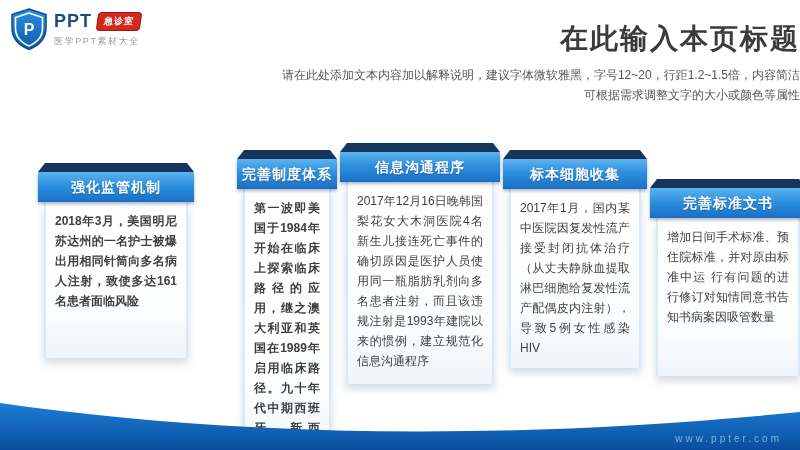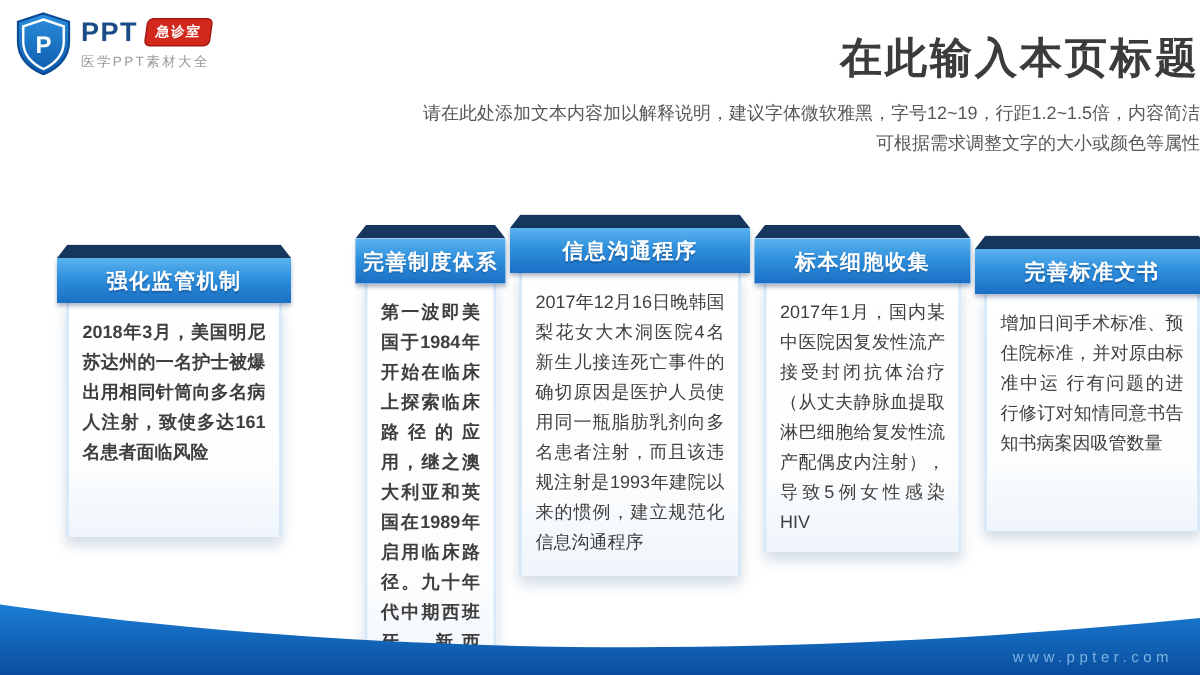--- a/index.html
+++ b/index.html
@@ -25,21 +25,21 @@
   .page-subtitle { margin-top: 8px; font-size: 12px; color: #575757; line-height: 1.65; }
 
   
   .cards { position: absolute; top: 143px; left: 0; width: 800px;
            display: flex; justify-content: center; align-items: flex-start; gap: 15px; }
   .card { position: relative; }
   .card.c0 { width: 144px; margin-top: 20px; margin-left: 44px; }
   .card.c1 { width: 128px; margin-top: 7px; padding-left: 40px; }
   .card.c2 { width: 148px; margin-top: 0; }
   .card.c3 { width: 132px; margin-top: 7px; }
-  .card.c4 { width: 144px; margin-top: 14px; }
+  .card.c4 { width: 144px; margin-top: 36px; }
 
   .ribbon-fold { position: relative; left: -6px; width: calc(100% + 12px); height: 9px;
                  background: #16365e;
                  clip-path: polygon(7px 0, calc(100% - 7px) 0, 100% 100%, 0 100%); }
   .ribbon-bar { position: relative; left: -6px; width: calc(100% + 12px); height: 30px;
                 line-height: 30px; text-align: center;
                 background: linear-gradient(180deg, #5cb3ef 0%, #2e90dd 45%, #1a6fc4 100%);
                 color: #ffffff; font-size: 14px; font-weight: bold; letter-spacing: 1px;
                 box-shadow: 0 2px 3px rgba(20,50,90,0.35);
                 text-shadow: 0 1px 1px rgba(10,50,100,0.4); }
@@ -81,21 +81,21 @@
         <span class="brand-name">PPT</span>
         <span class="brand-badge">急诊室</span>
       </div>
       <div class="brand-tagline">医学PPT素材大全</div>
     </div>
   </div>
 
   <div class="title-block">
     <div class="page-title">在此输入本页标题</div>
     <div class="page-subtitle">
-      <div>请在此处添加文本内容加以解释说明，建议字体微软雅黑，字号12~19，行距1.2~1.5倍，内容简洁</div>
+      <div>请在此处添加文本内容加以解释说明，建议字体微软雅黑，字号12~20，行距1.2~1.5倍，内容简洁</div>
       <div>可根据需求调整文字的大小或颜色等属性</div>
     </div>
   </div>
 
   <div class="cards">
 
     <div class="card c0">
       <div class="ribbon-fold"></div>
       <div class="ribbon-bar">强化监管机制</div>
       <div class="card-body">2018年3月，美国明尼苏达州的一名护士被爆出用相同针筒向多名病人注射，致使多达161名患者面临风险</div>

